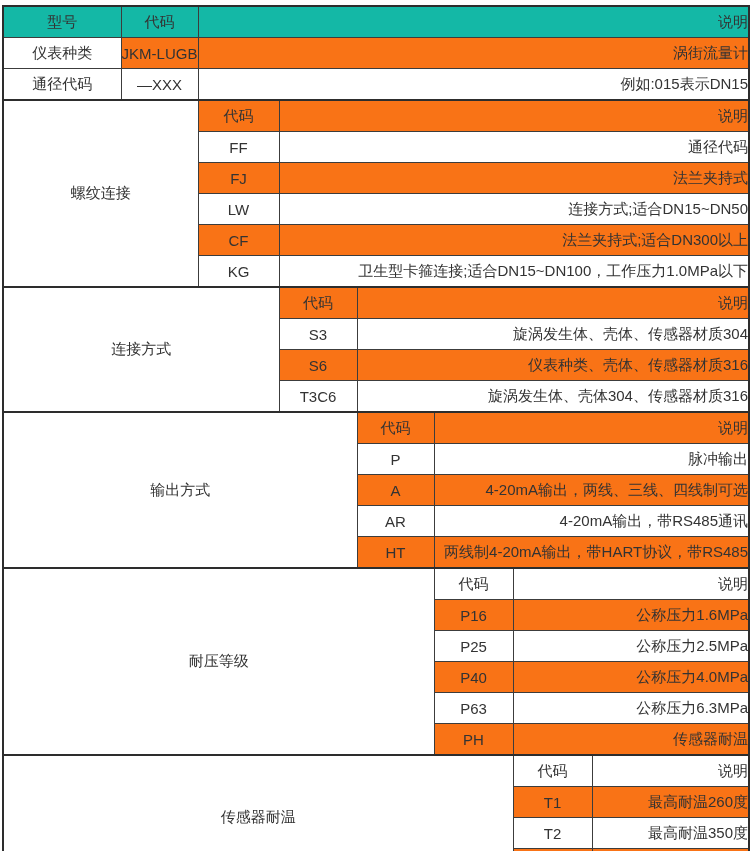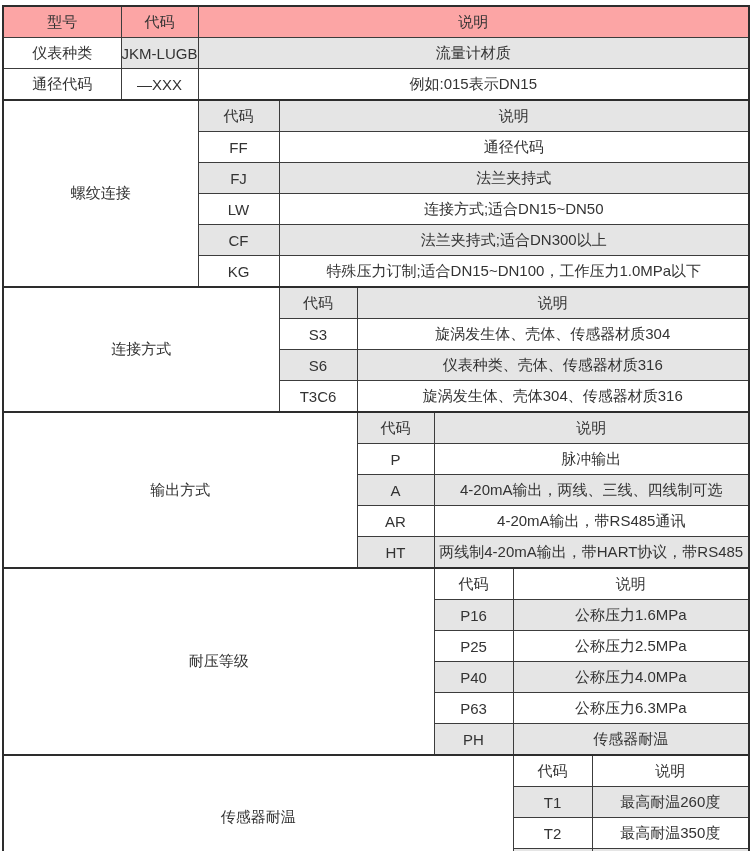--- a/index.html
+++ b/index.html
@@ -25,23 +25,23 @@
     border: 1px solid #3c3c3c;
     height: 30px;
     font-size: 15px;
     color: #333333;
     padding: 0;
     overflow: hidden;
     white-space: nowrap;
     vertical-align: middle;
   }
   td.c { text-align: center; }
-  td.l { text-align: center; padding-left: 10px; padding-right: 4px; }
-  td.shade { background: #e5e5e5; margin-top: 27px; }
-  td.hshade { background: #fca5a5; }
+  td.l { text-align: right; padding-left: 10px; padding-right: 4px; }
+  td.shade { background: #f97316; margin-top: 27px; }
+  td.hshade { background: #14b8a6; }
   tr.sec > td { border-top: 2px solid #2d2d2d; }
 </style>
 </head>
 <body>
 
 <div class="table-wrap">
 <table class="spec">
   <colgroup>
     <col style="width:118px">
         <col style="width:77px">
@@ -56,21 +56,21 @@
   <tbody>
         <tr>
     <td class="c hshade">型号</td>
     <td class="c hshade">代码</td>
     <td class="l hshade" colspan="6">说明</td>
   </tr>
 
   <tr>
     <td class="c">仪表种类</td>
     <td class="c shade">JKM-LUGB</td>
-    <td class="l shade" colspan="6">流量计材质</td>
+    <td class="l shade" colspan="6">涡街流量计</td>
   </tr>
 
   <tr>
     <td class="c">通径代码</td>
     <td class="c">—XXX</td>
     <td class="l" colspan="6">例如:015表示DN15</td>
   </tr>
 
   <tr class="sec">
     <td class="c" rowspan="6" colspan="2">螺纹连接</td>
@@ -88,21 +88,21 @@
   <tr>
     <td class="c">LW</td>
     <td class="l" colspan="5">连接方式;适合DN15~DN50</td>
   </tr>
   <tr>
     <td class="c shade">CF</td>
     <td class="l shade" colspan="5">法兰夹持式;适合DN300以上</td>
   </tr>
   <tr>
     <td class="c">KG</td>
-    <td class="l" colspan="5">特殊压力订制;适合DN15~DN100，工作压力1.0MPa以下</td>
+    <td class="l" colspan="5">卫生型卡箍连接;适合DN15~DN100，工作压力1.0MPa以下</td>
   </tr>
 
   <tr class="sec">
     <td class="c" rowspan="4" colspan="3">连接方式</td>
     <td class="c shade">代码</td>
     <td class="l shade" colspan="4">说明</td>
   </tr>
   <tr>
     <td class="c">S3</td>
     <td class="l" colspan="4">旋涡发生体、壳体、传感器材质304</td>

